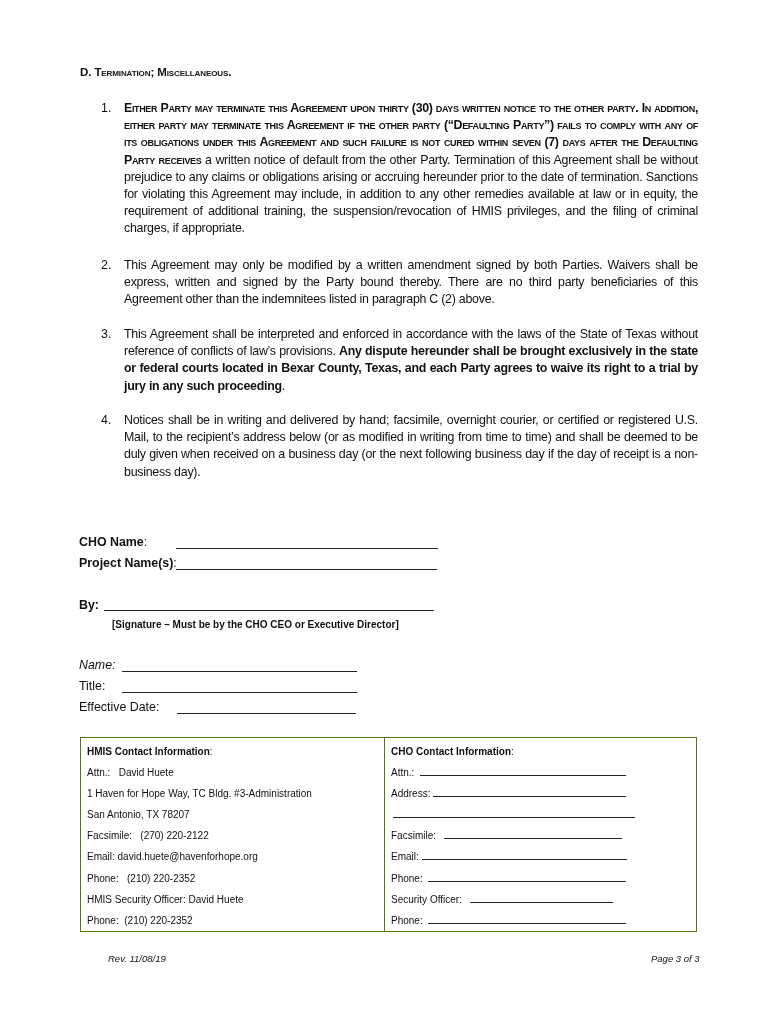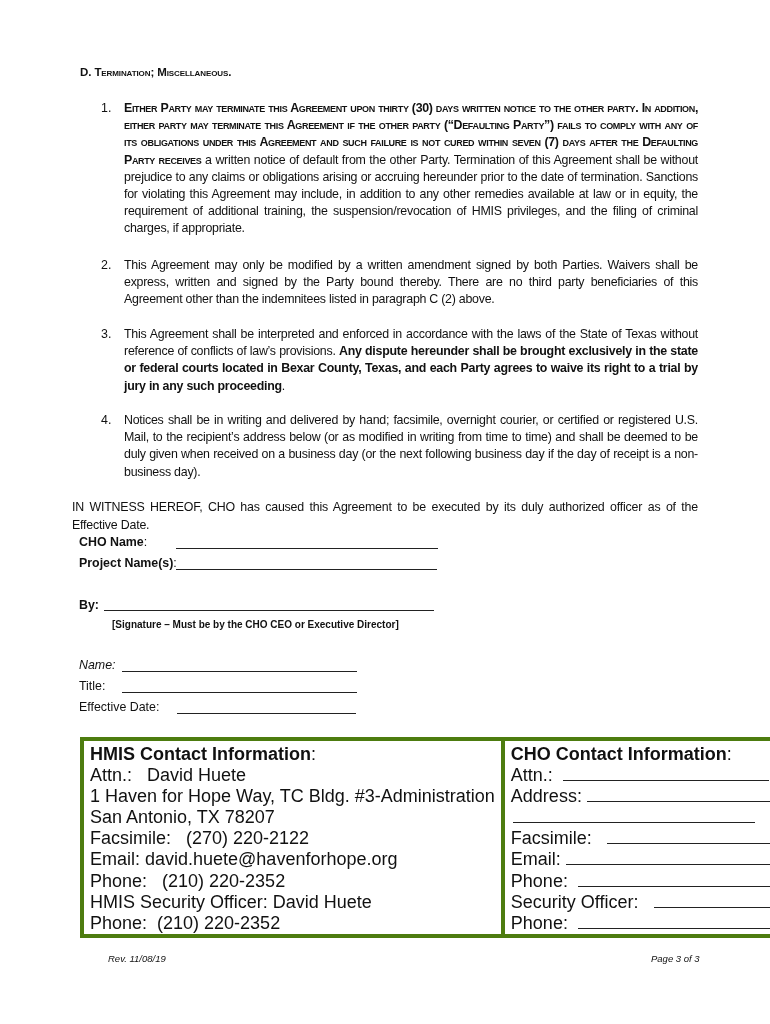--- a/index.html
+++ b/index.html
@@ -13,21 +13,21 @@
   .para { position: absolute; left: 124px; width: 574px; font-size: 12.4px; line-height: 17.2px;
           text-align: justify; letter-spacing: -0.25px; }
   .p1 .caps { font-weight: bold; font-variant: small-caps; font-size: 12.4px; letter-spacing: -0.35px; }
   .bold { font-weight: bold; }
   .witness { position: absolute; left: 72px; top: 499px; width: 626px; font-size: 12.4px; line-height: 17.5px;
              text-align: justify; letter-spacing: -0.2px; }
   .field-label { position: absolute; font-size: 12.4px; }
   .line { position: absolute; height: 0; border-bottom: 1px solid #222; }
   .note { position: absolute; left: 112px; top: 619px; font-size: 10px; font-weight: bold; }
   table.contact { position: absolute; left: 80px; top: 737px; width: 617px; border-collapse: collapse; }
-  table.contact td { border: 4px solid #4d7c0f; vertical-align: top; padding: 3px 6px 0 6px; font-size: 18px; }
+  table.contact td { border: 1px solid #4d7c0f; vertical-align: top; padding: 3px 6px 0 6px; font-size: 10px; }
   .row { height: 21.1px; line-height: 21.1px; position: relative; white-space: nowrap; }
   .col-l { width: 291px; }
   .inline-line { display: inline-block; border-bottom: 1px solid #222; height: 13px; vertical-align: baseline; }
   .footer { position: absolute; top: 953px; font-size: 9.5px; font-style: italic; }
 </style>
 </head>
 <body>
 
 <div class="page">
 
@@ -38,21 +38,20 @@
 
   <div class="num" style="left:101px; top:258px;">2.</div>
   <div class="para" style="top:257px;">This Agreement may only be modified by a written amendment signed by both Parties.  Waivers shall be express, written and signed by the Party bound thereby. There are no third party beneficiaries of this Agreement other than the indemnitees listed in paragraph C (2) above.</div>
 
   <div class="num" style="left:101px; top:327px;">3.</div>
   <div class="para" style="top:326px;"><span>This Agreement shall be interpreted and enforced in accordance with the laws of the State of Texas without reference of conflicts of law’s provisions.  </span><span class="bold">Any dispute hereunder shall be brought exclusively in the state or federal courts located in Bexar County, Texas, and each Party agrees to waive its right to a trial by jury in any such proceeding</span><span>.</span></div>
 
   <div class="num" style="left:101px; top:413px;">4.</div>
   <div class="para" style="top:412px;">Notices shall be in writing and delivered by hand; facsimile, overnight courier, or certified or registered U.S. Mail, to the recipient’s address below (or as modified in writing from time to time) and shall be deemed to be duly given when received on a business day (or the next following business day if the day of receipt is a non-business day).</div>
 
-  <div class="witness">IN WITNESS HEREOF, CHO has caused this Agreement to be executed by its duly authorized officer as of the Effective Date.</div>
 
   <div class="field-label bold" style="left:79px; top:535px;"><span>CHO Name</span><span style="font-weight:normal">:</span></div>
   <div class="line" style="left:176px; top:548px; width:262px;"></div>
 
   <div class="field-label bold" style="left:79px; top:556px;"><span>Project Name(s)</span><span style="font-weight:normal">:</span></div>
   <div class="line" style="left:176px; top:569px; width:261px;"></div>
 
   <div class="field-label bold" style="left:79px; top:598px;">By:</div>
   <div class="line" style="left:104px; top:610px; width:330px;"></div>
   <div class="note">[Signature – Must be by the CHO CEO or Executive Director]</div>

